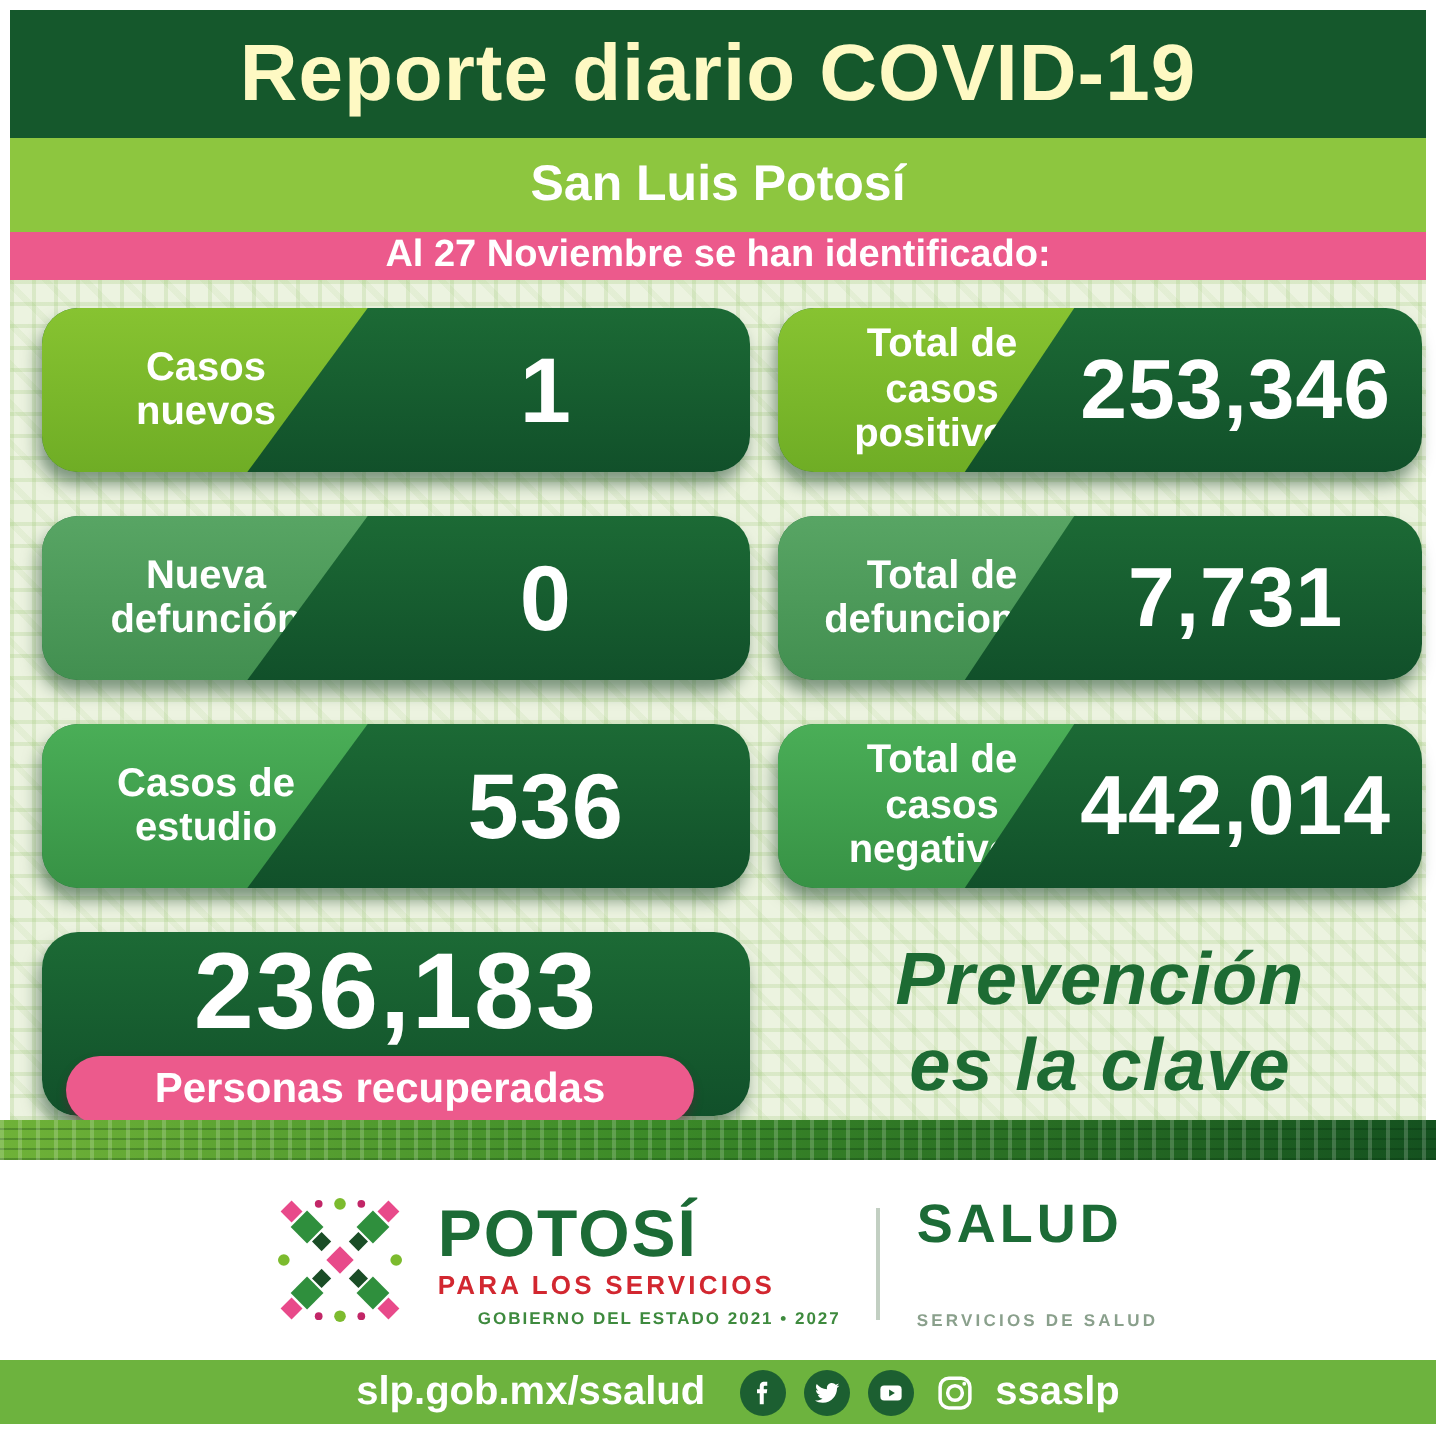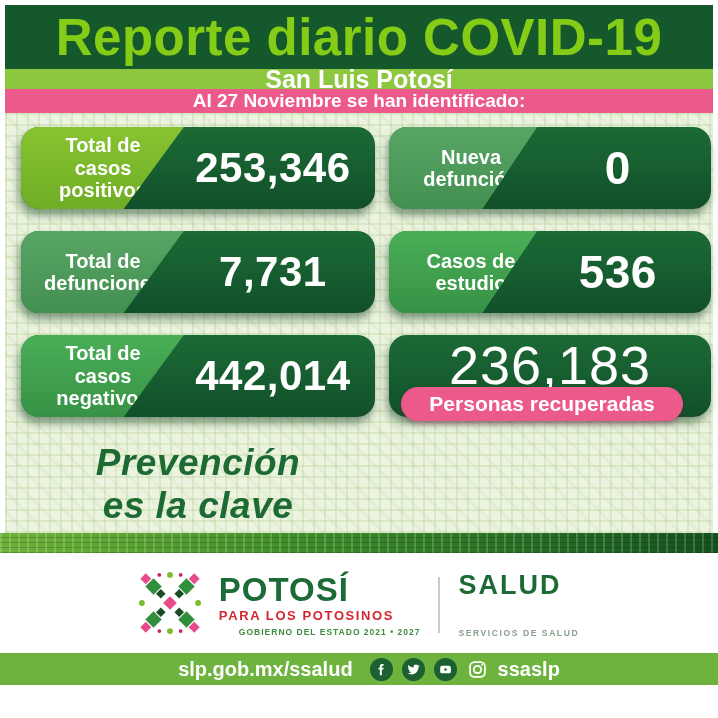--- a/index.html
+++ b/index.html
@@ -2,22 +2,22 @@
 <html><head>
 <meta charset="utf-8">
 <style>
   html,body{margin:0;padding:0;}
   body{width:718px;height:718px;font-family:"Liberation Sans",sans-serif;background:#ffffff;}
   .poster{width:718px;height:718px;display:flex;flex-direction:column;background:#ffffff;overflow:hidden;}
   .frame-top{padding:5px 5px 0 5px;}
 
   
   .topbar{height:64px;background:#15582c;display:flex;align-items:center;justify-content:center;}
-  .topbar h1{margin:12px;color:#84cc16;font-size:51px;font-weight:800;letter-spacing:.5px;}
-  .subbar{height:20px;background:#8dc63f;display:flex;align-items:center;justify-content:center;}
+  .topbar h1{margin:12px;color:#fef9c3;font-size:40px;font-weight:800;letter-spacing:.5px;}
+  .subbar{height:47px;background:#8dc63f;display:flex;align-items:center;justify-content:center;}
   .subbar .state{color:#ffffff;font-size:25px;font-weight:800;}
   .datebar{height:24px;background:#ec5a8c;display:flex;align-items:center;justify-content:center;}
   .datebar .date{color:#ffffff;font-size:19px;font-weight:700;}
 
   
   .main{
     height:420px;
     background-color:#ecf3e0;
     background-image:
       repeating-linear-gradient(90deg,rgba(151,196,110,.22) 0 2px,transparent 2px 11px),
@@ -37,21 +37,21 @@
   .tone-1{background:linear-gradient(180deg,#87c331 0%,#6fad25 100%);}
   .tone-2{background:linear-gradient(180deg,#58a564 0%,#428f50 100%);}
   .tone-3{background:linear-gradient(180deg,#4aae57 0%,#379245 100%);}
   .card-value{position:absolute;top:0;bottom:0;left:44%;right:6px;display:flex;align-items:center;justify-content:center;
         color:#ffffff;font-weight:800;font-size:46px;letter-spacing:.5px;}
   .card-value.small{font-size:42px;}
 
   .card-recovered{position:relative;border-radius:18px;background:linear-gradient(180deg,#1c6a35 0%,#11502a 100%);
         box-shadow:-2px 6px 8px rgba(15,60,30,.5);}
   .recovered-number{position:absolute;top:2px;left:0;right:0;height:56px;display:flex;align-items:center;justify-content:center;
-        color:#ffffff;font-size:54px;font-weight:400;letter-spacing:1px;}
+        color:#ffffff;font-size:54px;font-weight:700;letter-spacing:1px;}
   .recovered-pill{position:absolute;left:12px;right:28px;bottom:-4px;height:34px;border-radius:17px;background:#ec5a8c;
         box-shadow:0 3px 5px rgba(120,20,60,.35);display:flex;align-items:center;justify-content:center;
         color:#ffffff;font-size:21px;font-weight:700;}
   .slogan{display:flex;flex-direction:column;align-items:center;justify-content:center;}
   .slogan div{color:#1d6b33;font-size:37px;font-weight:800;font-style:italic;line-height:1.15;letter-spacing:.5px;}
 
   
   .ribbon{height:20px;background:linear-gradient(90deg,#6fb238 0%,#3c8a28 45%,#14511f 100%);position:relative;}
   .ribbon::after{content:"";position:absolute;top:0;left:0;right:0;bottom:0;
       background:
@@ -91,20 +91,26 @@
       <div class="state">San Luis Potosí</div>
     </div>
 
     <div class="datebar">
       <div class="date">Al 27 Noviembre se han identificado:</div>
     </div>
 
     <main class="main">
       <div class="grid">
 
+        <div class="card">
+          <div class="card-label tone-1">
+            <span>Casos nuevos</span>
+          </div>
+          <div class="card-value">1</div>
+        </div>
 
         <div class="card">
           <div class="card-label tone-1">
             <span>Total de casos positivos</span>
           </div>
           <div class="card-value small">253,346</div>
         </div>
 
         <div class="card">
           <div class="card-label tone-2">
@@ -183,21 +189,21 @@
             <circle cx="-11" cy="-29" r="2"></circle>
               <circle cx="11" cy="-29" r="2"></circle>
             <circle cx="-11" cy="29" r="2"></circle>
               <circle cx="11" cy="29" r="2"></circle>
           </g>
         </g>
       </svg>
     </span>
     <div class="potosi-block">
       <div class="potosi-name">POTOSÍ</div>
-      <div class="potosi-tagline">PARA LOS POTOSINOS</div>
+      <div class="potosi-tagline">PARA LOS SERVICIOS</div>
       <div class="potosi-gov">GOBIERNO DEL ESTADO 2021 • 2027</div>
     </div>
     <div class="logo-divider"></div>
     <div class="salud-block">
       <div class="salud-name">SALUD</div>
       <div class="salud-sub">SERVICIOS DE SALUD</div>
     </div>
   </footer>
 
   <div class="bottombar">

